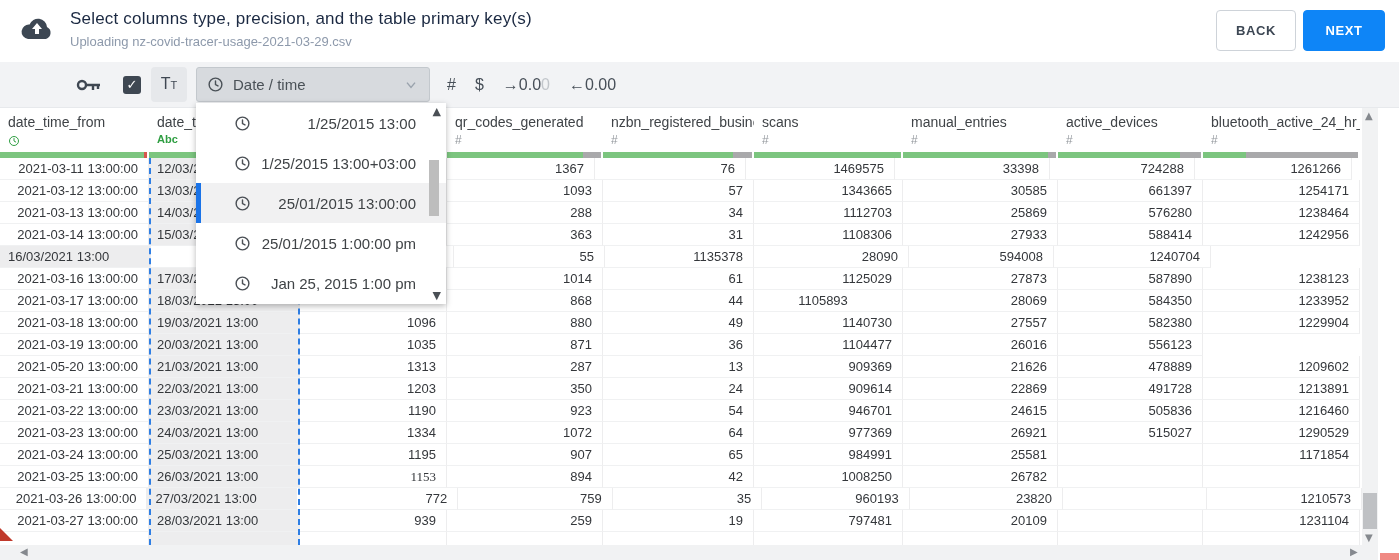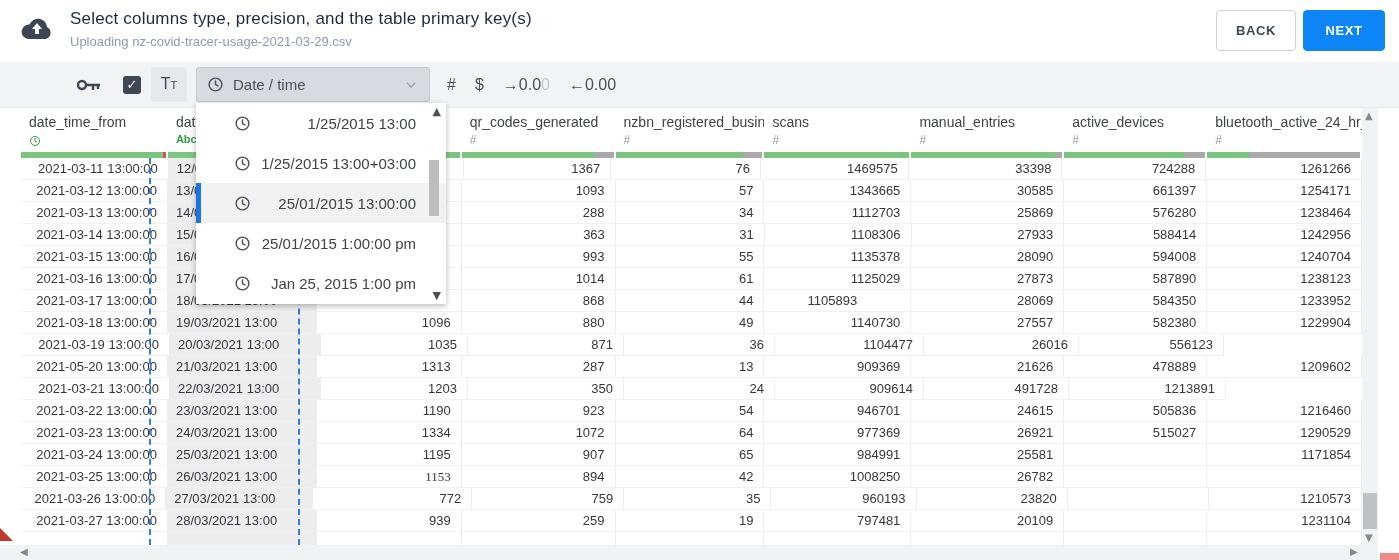--- a/index.html
+++ b/index.html
@@ -29,21 +29,21 @@
                border:1px solid #c3c8cd; border-radius:3px; display:flex; align-items:center; padding:0 10px; }
   .tb-select .clk { width:17px; height:17px; color:#4a5157; flex:none; }
   .tb-select .val { margin-left:9px; font-size:15px; color:#4a5157; flex:1; }
   .tb-select .chv { width:16px; height:16px; color:#9aa3ad; flex:none; }
   .tb-nums { position:absolute; left:447px; top:0; height:46px; display:flex; align-items:center; gap:19px; }
   .tb-nums .it { font-size:16px; color:#474f58; }
   .tb-nums .muted { color:#c2c6cb; }
 
   
   .grid { position:absolute; left:0; top:108px; width:1362px; height:437px; background:#fff; overflow:hidden; }
-  .hrow, .brow, .trow { display:flex;margin-left:21px; }
+  .hrow, .brow, .trow { display:flex; }
   .hcell { height:44px; padding:6px 0 0 8px; overflow:hidden; }
   .hlabel { font-size:14px; color:#3f4347; white-space:nowrap; }
   .hglyph { margin-top:3px; height:14px; }
   .g-hash { font-size:12px; color:#94999e; }
   .g-abc  { font-size:11px; font-weight:bold; color:#2f9e42; }
   .g-clock svg { width:12px; height:12px; color:#2f9e42; }
   .bcell { height:6px; display:flex; padding-right:2px; }
   .bcell div { height:6px; }
   .trow .cell { height:22px; line-height:22px; font-size:13px; color:#34373b; white-space:nowrap;
                 overflow:hidden; border-bottom:1px solid #f0f1f2; border-right:1px solid #ededee; }
@@ -231,21 +231,20 @@
         <div class="cell la sel" style="width: 151px;">15/03/2021 13:00</div>
         <div class="cell ra" style="width: 147px;"></div>
         <div class="cell ra" style="width: 156px; padding-left: 31px;">363</div>
         <div class="cell ra" style="width: 151px;">31</div>
         <div class="cell ra" style="width: 149px;">1108306</div>
         <div class="cell ra" style="width: 155px;">27933</div>
         <div class="cell ra" style="width: 145px;">588414</div>
         <div class="cell ra" style="width: 157px;">1242956</div>
       </div>
       <div class="trow">
-        <div class="cell ra" style="width: 149px;">2021-03-15 13:00:00</div>
         <div class="cell la sel" style="width: 151px;">16/03/2021 13:00</div>
         <div class="cell ra" style="width: 147px;"></div>
         <div class="cell ra" style="width: 156px;">993</div>
         <div class="cell ra" style="width: 151px;">55</div>
         <div class="cell ra" style="width: 149px;">1135378</div>
         <div class="cell ra" style="width: 155px;">28090</div>
         <div class="cell ra" style="width: 145px;">594008</div>
         <div class="cell ra" style="width: 157px;">1240704</div>
       </div>
       <div class="trow">
@@ -302,20 +301,21 @@
         <div class="cell ra" style="width: 145px;">478889</div>
         <div class="cell ra" style="width: 157px;">1209602</div>
       </div>
       <div class="trow">
         <div class="cell ra" style="width: 149px;">2021-03-21 13:00:00</div>
         <div class="cell la sel" style="width: 151px;">22/03/2021 13:00</div>
         <div class="cell ra" style="width: 147px;">1203</div>
         <div class="cell ra" style="width: 156px;">350</div>
         <div class="cell ra" style="width: 151px;">24</div>
         <div class="cell ra" style="width: 149px;">909614</div>
+        <div class="cell ra" style="width: 155px;">22869</div>
         <div class="cell ra" style="width: 145px;">491728</div>
         <div class="cell ra" style="width: 157px;">1213891</div>
       </div>
       <div class="trow">
         <div class="cell ra" style="width: 149px;">2021-03-22 13:00:00</div>
         <div class="cell la sel" style="width: 151px;">23/03/2021 13:00</div>
         <div class="cell ra" style="width: 147px;">1190</div>
         <div class="cell ra" style="width: 156px;">923</div>
         <div class="cell ra" style="width: 151px;">54</div>
         <div class="cell ra" style="width: 149px;">946701</div>

